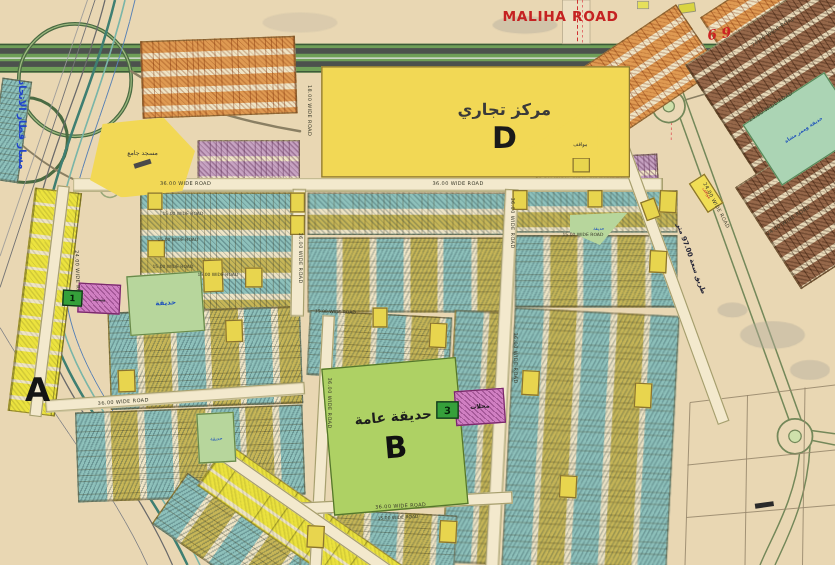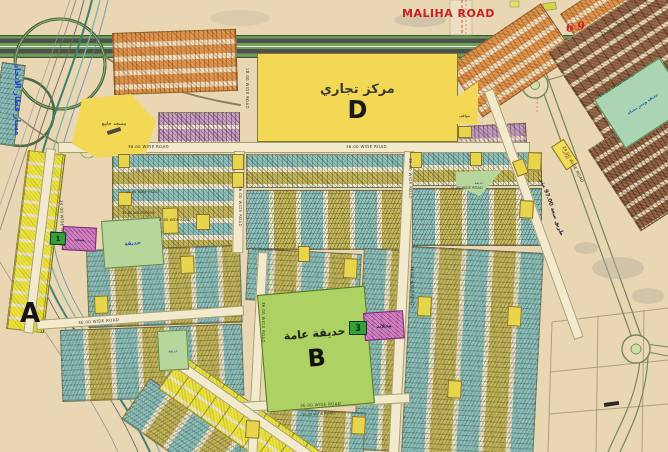--- a/index.html
+++ b/index.html
@@ -154,21 +154,21 @@
   <div class="road" style="left:58px;top:142px;width:470px;height:9px;"></div>
   <div class="road" style="left:234px;top:151px;width:9px;height:100px;transform:rotate(1deg);"></div>
   <div class="road" style="left:404px;top:151px;width:9px;height:302px;transform:rotate(3deg);"></div>
   <div class="road" style="left:258px;top:252px;width:8px;height:200px;transform:rotate(3deg);"></div>
   <div class="road" style="left:36px;top:320px;width:206px;height:8px;transform:rotate(-4deg);"></div>
   <div class="road" style="left:238px;top:402px;width:170px;height:8px;transform:rotate(-3deg);"></div>
   <div class="road" style="left:46px;top:148px;width:8px;height:184px;transform:rotate(7deg);"></div>
   <div class="road" style="left:170px;top:352px;width:200px;height:8px;transform:rotate(35deg);"></div>
   <div class="road" style="left:484px;top:92px;width:8px;height:262px;transform:rotate(-20deg);"></div>
 
-  <div class="blk center" style="left:257px;top:53px;width:199px;height:87px;background:#f2d855;border:1px solid #8a7430;">
+  <div class="blk center" style="left:257px;top:53px;width:199px;height:87px;background:#f2d855;border:1px solid #8a7430;padding-left:46px;">
     <div style="font-size:13px;font-weight:bold;color:#3a3a3a;margin-top:10px;">مركز تجاري</div>
     <div style="font-size:24px;font-weight:900;color:#1a1a1a;">D</div>
   </div>
 
   <div class="blk center" style="left:72px;top:94px;width:84px;height:64px;background:#f2d855;
               clip-path:polygon(12% 8%,70% 0%,100% 42%,88% 92%,30% 100%,0% 78%);">
     <div style="font-size:5px;color:#333;">مسجد جامع</div>
     <div style="width:14px;height:4px;background:#4a4a4a;transform:rotate(-18deg);margin-top:3px;"></div>
   </div>
 

